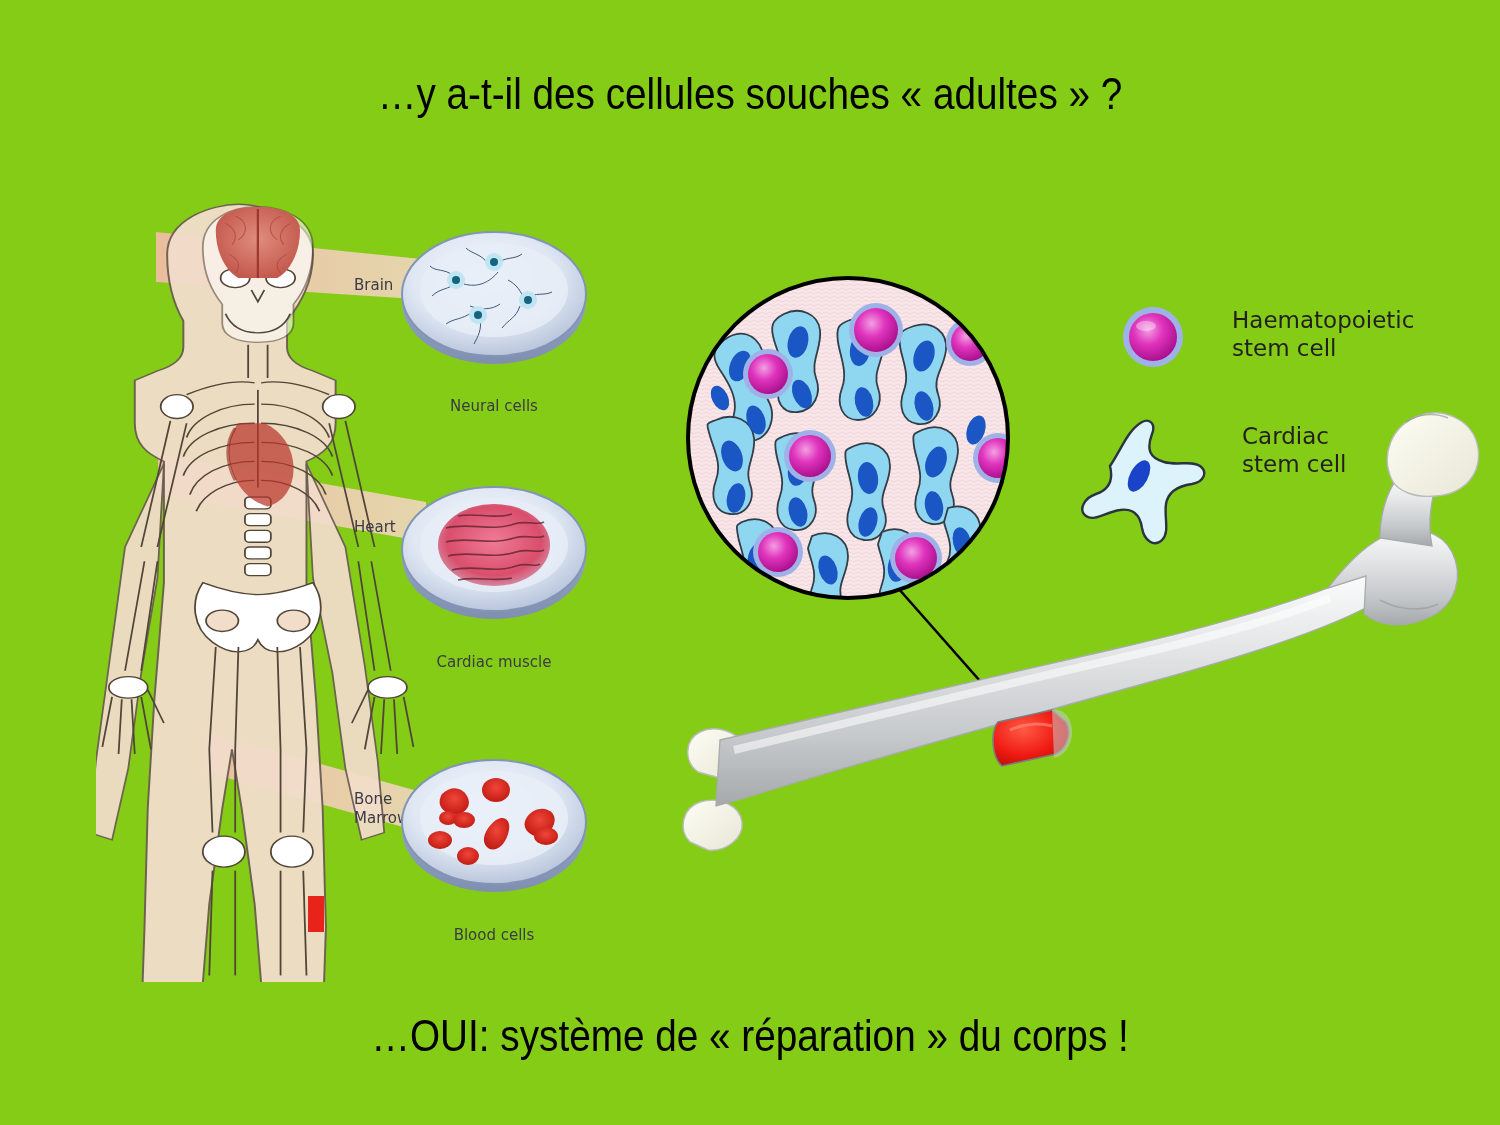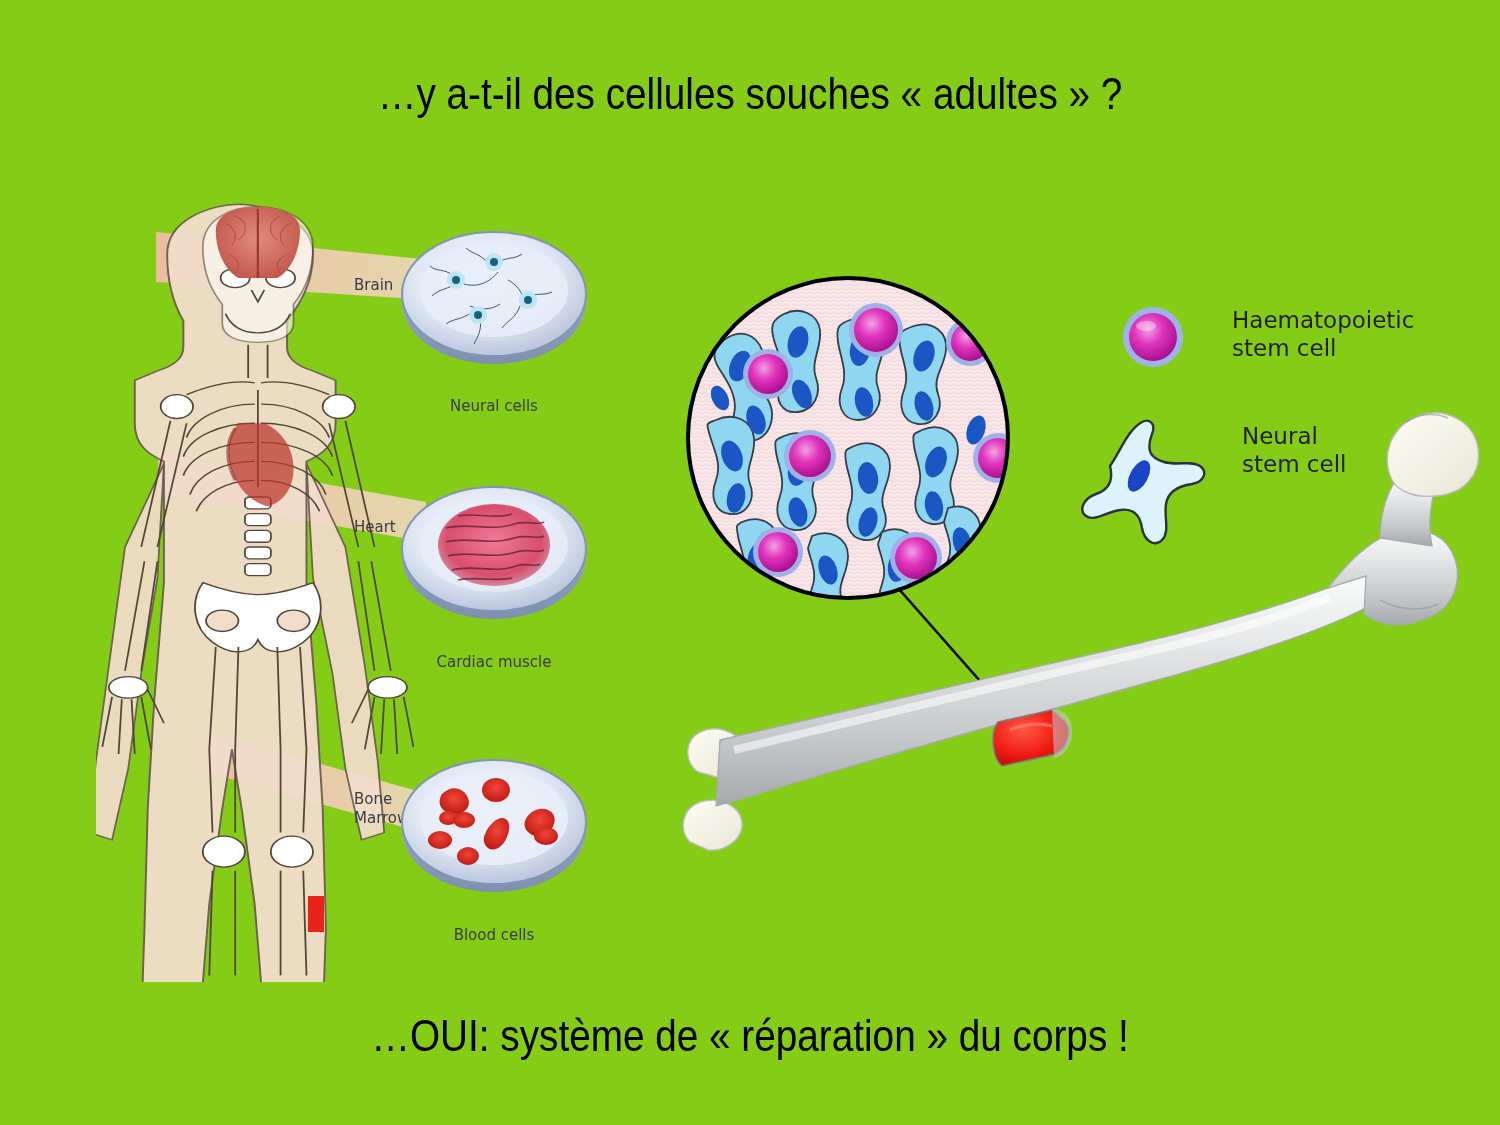--- a/index.html
+++ b/index.html
@@ -495,20 +495,20 @@
       </g>
     </svg>
   </div>
 
   <div class="legend-block">
     <div class="legend-row legend-hsc">
       <div>Haematopoietic</div>
       <div>stem cell</div>
     </div>
     <div class="legend-row legend-stromal">
-      <div>Neural</div>
+      <div>Cardiac</div>
       <div>stem cell</div>
     </div>
   </div>
 
   <div class="slide-caption">…OUI: système de « réparation » du corps !</div>
 
 </div>
 
 </body></html>

